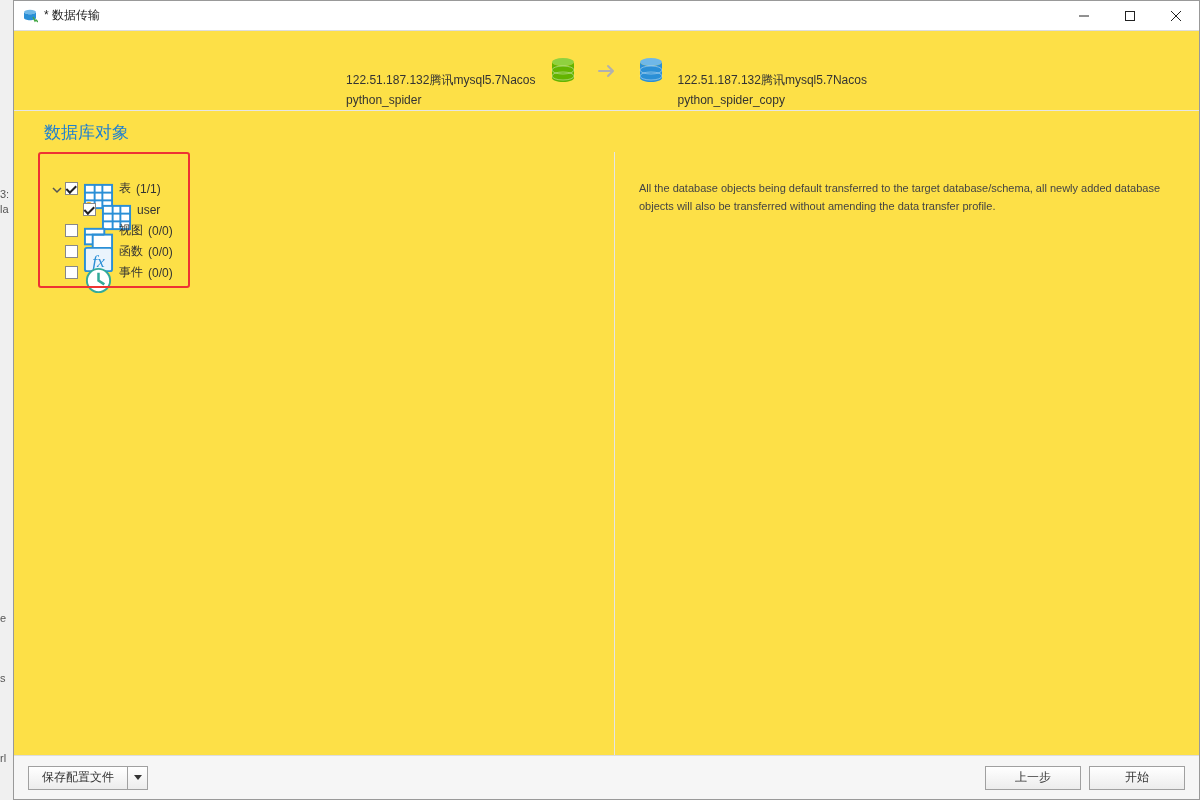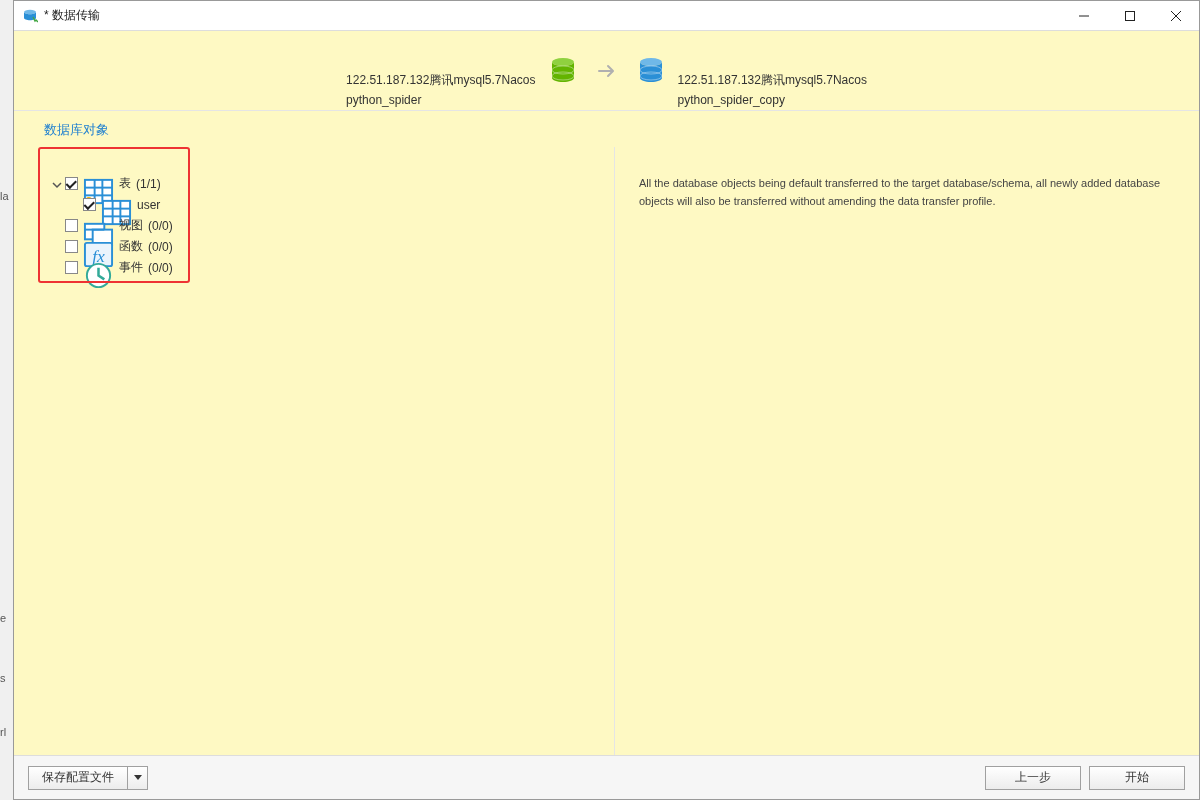--- a/index.html
+++ b/index.html
@@ -1,31 +1,31 @@
 <!DOCTYPE html>
 <html><head>
 <meta charset="utf-8">
 <style>
   * { box-sizing: border-box; }
   html, body { margin: 0; padding: 0; width: 1200px; height: 800px; font-family: "Microsoft YaHei", "Segoe UI", Arial, sans-serif; font-size: 12px; color: #333; background: #f0f0f0; overflow: hidden; }
-  .window { position: absolute; left: 13px; top: 0; width: 1187px; height: 800px; background: #fef9c3; border: 1px solid #999; display: flex; flex-direction: column; }
+  .window { position: absolute; left: 13px; top: 0; width: 1187px; height: 800px; background: #fde047; border: 1px solid #999; display: flex; flex-direction: column; }
   .titlebar { height: 30px; display: flex; align-items: center; background: #fff; border-bottom: 1px solid #ddd; }
   .titlebar .app-icon { width: 16px; height: 16px; margin: 0 6px 0 8px; }
   .titlebar .title { flex: 0 0 auto; color: #222; }
   .titlebar .spacer { flex: 1; }
   .winbtn { width: 46px; height: 30px; display: flex; align-items: center; justify-content: center; color: #222; }
 
   .conn-area { height: 80px; display: flex; align-items: center; justify-content: center; gap: 18px; border-bottom: 1px solid #e5e5e5; }
   .conn-block { display: flex; align-items: center; gap: 12px; }
   .conn-text { text-align: left; line-height: 1.6; margin-top: 40px; }
   .conn-text.right { text-align: left; }
   .db-cyl { width: 30px; height: 30px; }
   .arrow { width: 22px; height: 22px; color: #b0b0b0; }
 
-  .section-title { color: #2080d0; font-size: 13px; padding: 10px 0 8px 30px; }
+  .section-title { color: #2080d0; font-size: 17px; padding: 10px 0 8px 30px; }
 
   .main { flex: 1; display: flex; overflow: hidden; }
   .left-pane { width: 600px; padding: 0 0 0 0; position: relative; }
   .right-pane { flex: 1; padding: 28px 20px 0 24px; color: #444; line-height: 1.6; font-size: 11px; }
   .divider { width: 1px; background: #e5e5e5; }
 
   .highlight-box { position: absolute; left: 24px; top: 0; width: 152px; height: 136px; border: 2.5px solid #e33; border-radius: 3px; pointer-events: none; }
 
   .tree { padding: 26px 0 0 38px; }
   .tree-row { display: flex; align-items: center; height: 21px; gap: 3px; }
@@ -45,24 +45,24 @@
   .btn.split .lbl { flex: 1; text-align: center; padding: 0 10px; }
   .btn.split .caret-part { width: 20px; height: 100%; border-left: 1px solid #a0a0a0; display: flex; align-items: center; justify-content: center; }
   .caret-down { width: 0; height: 0; border-left: 4px solid transparent; border-right: 4px solid transparent; border-top: 5px solid #333; }
 
   .edge-frag { position: absolute; left: 0; width: 13px; color: #555; font-size: 11px; background: #f0f0f0; overflow: hidden; white-space: pre; }
 </style>
 </head>
 <body>
 
 <div class="edge-frag" style="top:188px">3:</div>
-<div class="edge-frag" style="top:190px">la</div>
+<div class="edge-frag" style="top:203px">la</div>
 <div class="edge-frag" style="top:612px">e</div>
 <div class="edge-frag" style="top:672px">s</div>
-<div class="edge-frag" style="top:726px">rl</div>
+<div class="edge-frag" style="top:752px">rl</div>
 
 <div class="window">
 
   <div class="titlebar">
     <span class="app-icon">
       <svg viewBox="0 0 16 16">
           <ellipse cx="8" cy="4" rx="6" ry="2.2" fill="#6fb8e8"></ellipse>
           <path d="M2 4v6c0 1.2 2.7 2.2 6 2.2s6-1 6-2.2V4c0 1.2-2.7 2.2-6 2.2S2 5.2 2 4z" fill="#2a8fd6"></path>
           <path d="M11 9l2 4 1-1 2 2" stroke="#42a642" stroke-width="1.4" fill="none"></path>
         </svg>

